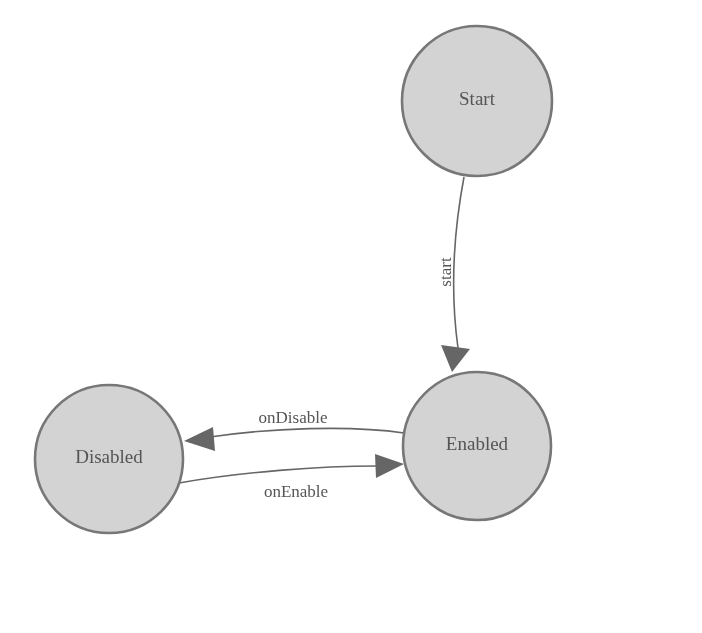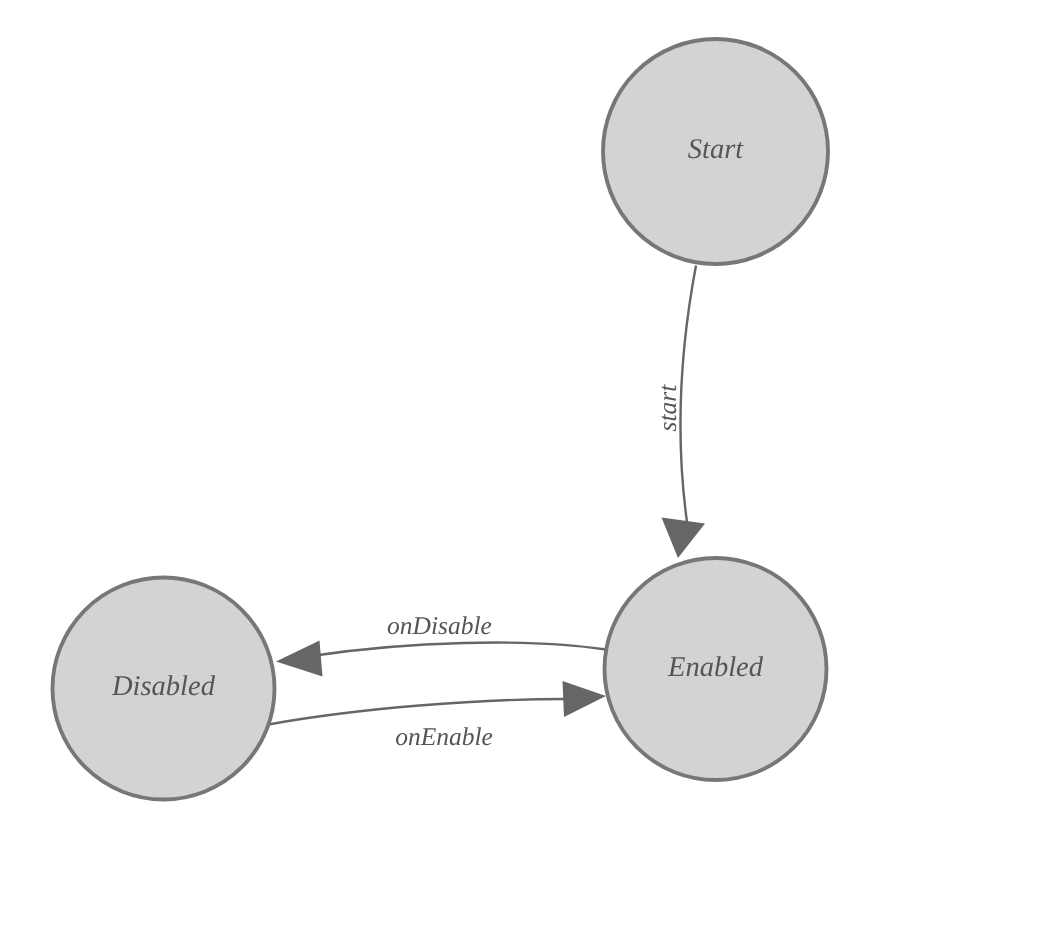--- a/index.html
+++ b/index.html
@@ -12,21 +12,20 @@
     width: 702px;
     height: 633px;
     overflow: hidden;
     font-family: "Liberation Serif", "DejaVu Serif", serif;
   }
   #diagram-canvas {
     position: relative;
     width: 702px;
     height: 633px;
     background: #ffffff;
-    font-style: italic;
   }
   #diagram-svg {
     position: absolute;
     top: 0;
     left: 0;
     width: 702px;
     height: 633px;
     display: block;
   }
   .node-circle {

